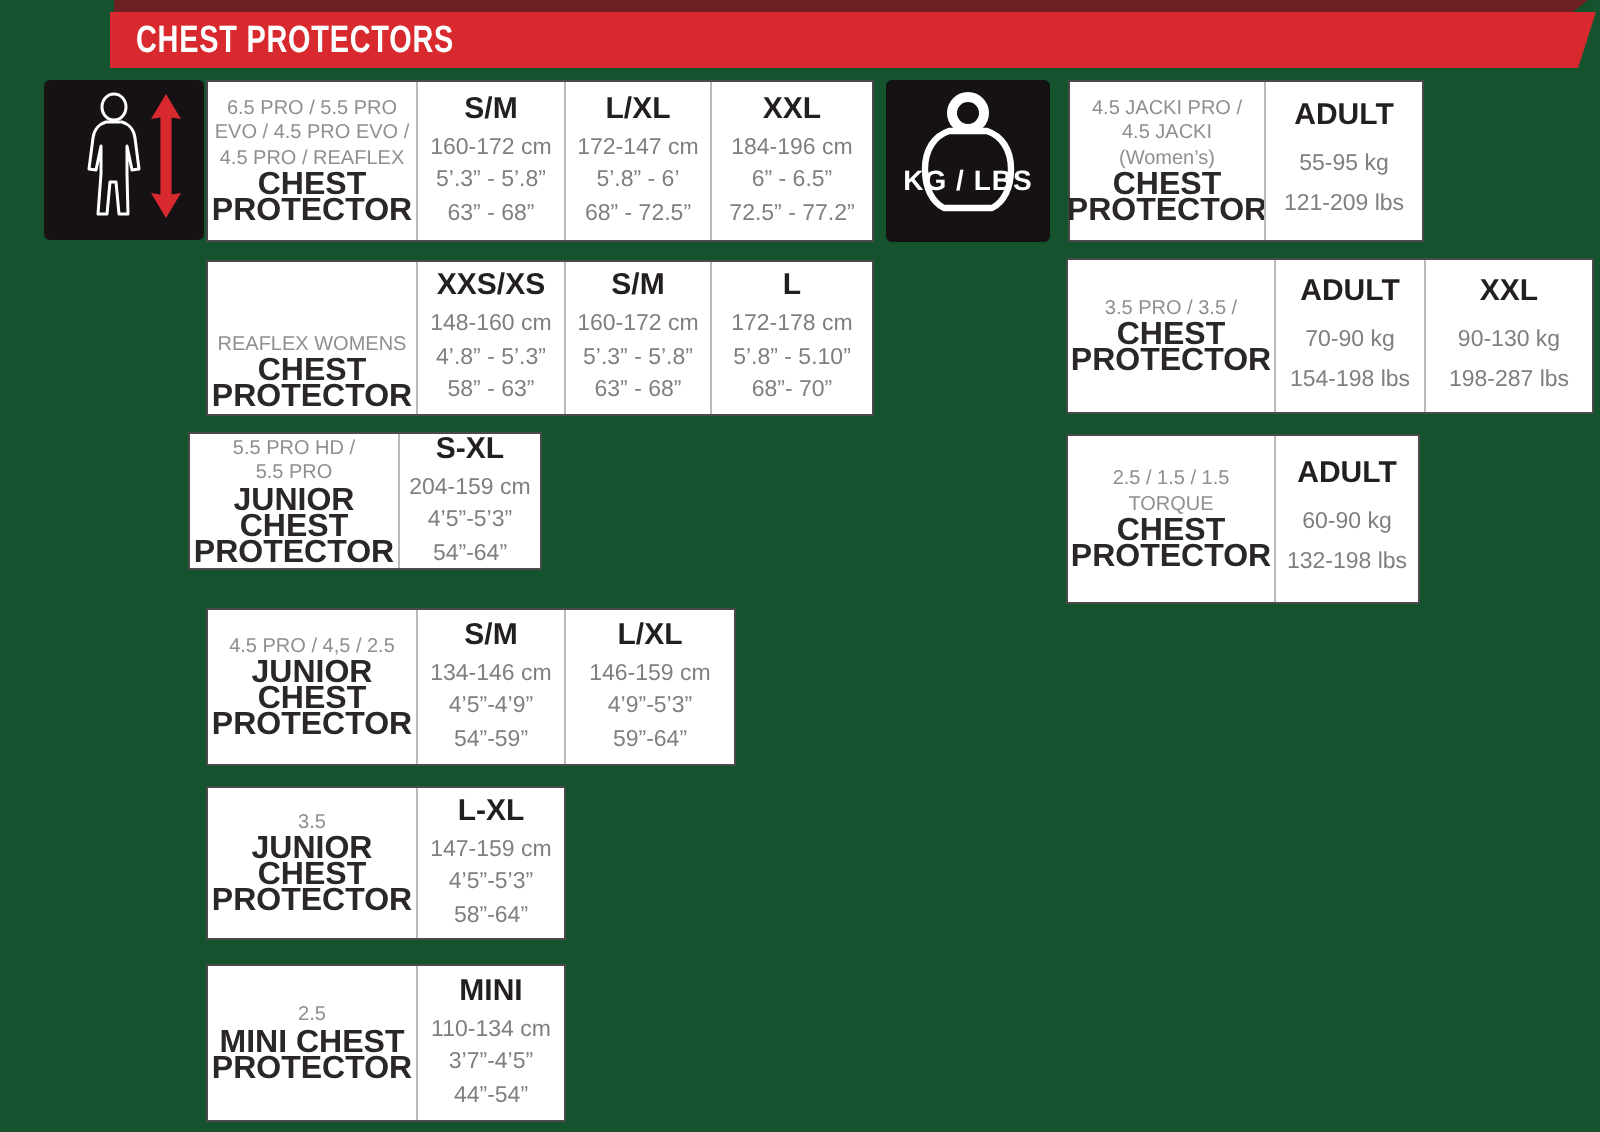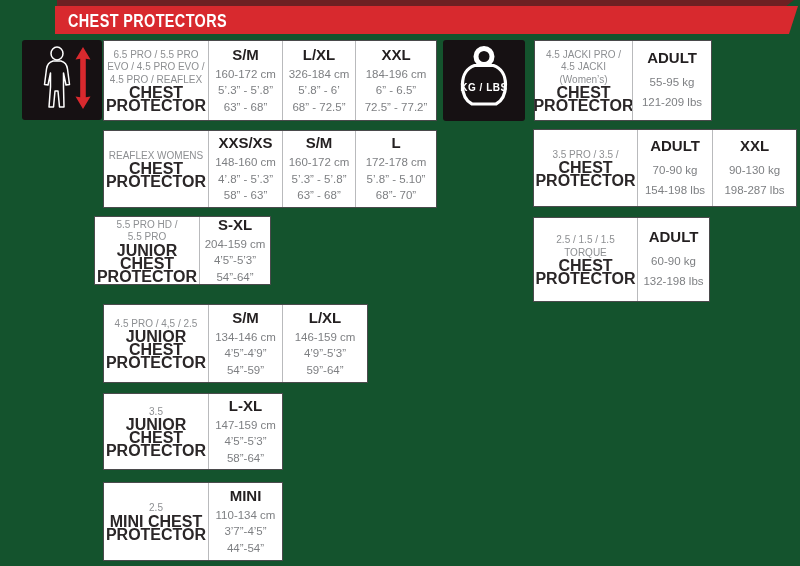--- a/index.html
+++ b/index.html
@@ -14,21 +14,21 @@
     clip-path:polygon(0 0,100% 0,calc(100% - 9px) 100%,0 100%);}
   .bar-title{position:absolute;left:68px;top:9px;height:24px;line-height:24px;
     color:#ffffff;font-size:19px;font-weight:bold;letter-spacing:.5px;
     transform:scaleX(.76);transform-origin:left center;white-space:nowrap;}
   
   .tile{position:absolute;background:#161113;border-radius:3px;}
   #height-tile{left:22px;top:40px;width:80px;height:80px;}
   #weight-tile{left:443px;top:40px;width:82px;height:81px;}
   .tile svg{position:absolute;left:0;top:0;}
   .kg-label{position:absolute;left:0;top:42px;width:100%;text-align:center;
-    color:#ffffff;font-size:10px;font-weight:bold;letter-spacing:.5px;}
+    color:#ffffff;font-size:14px;font-weight:bold;letter-spacing:.5px;}
   
   .table{position:absolute;background:#fff;border:1px solid #4a4a4c;display:flex;box-sizing:border-box;}
   .cell{box-sizing:border-box;display:flex;flex-direction:column;align-items:center;
     justify-content:center;text-align:center;padding:2px 1px;}
   .cell + .cell{border-left:1px solid #b9babc;}
   .lbl-gray{font-size:10px;line-height:12.5px;color:#8d8f92;}
   .lbl-bold{font-size:16px;line-height:13px;color:#2b2728;font-weight:bold;}
   .size-h{font-size:15px;line-height:18px;font-weight:bold;color:#231f20;margin-bottom:2px;}
   .val{font-size:11.5px;line-height:16.5px;color:#7d7f82;}
   .kind-weight .val{line-height:20px;}
@@ -72,33 +72,33 @@
           <div class="lbl-bold">PROTECTOR</div>
         </div>
         <div class="cell val-cell" style="width: 74px;">
           <div class="size-h">S/M</div>
           <div class="val">160-172 cm</div>
           <div class="val">5’.3” - 5’.8”</div>
           <div class="val">63” - 68”</div>
         </div>
         <div class="cell val-cell" style="width: 73px;">
           <div class="size-h">L/XL</div>
-          <div class="val">326-184 cm</div>
+          <div class="val">172-147 cm</div>
           <div class="val">5’.8” - 6’</div>
           <div class="val">68” - 72.5”</div>
         </div>
         <div class="cell val-cell" style="width: 81px;">
           <div class="size-h">XXL</div>
           <div class="val">184-196 cm</div>
           <div class="val">6” - 6.5”</div>
           <div class="val">72.5” - 77.2”</div>
         </div>
       </div>
       <div class="table kind-height" style="left: 103px; top: 130px; width: 334px; height: 78px;">
-        <div class="cell label-cell" style="width: 104px;">
+        <div class="cell label-cell" style="width: 104px; justify-content: flex-end;">
           <div class="lbl-gray">REAFLEX WOMENS</div>
           <div class="lbl-bold">CHEST</div>
           <div class="lbl-bold">PROTECTOR</div>
         </div>
         <div class="cell val-cell" style="width: 74px;">
           <div class="size-h">XXS/XS</div>
           <div class="val">148-160 cm</div>
           <div class="val">4’.8” - 5’.3”</div>
           <div class="val">58” - 63”</div>
         </div>

